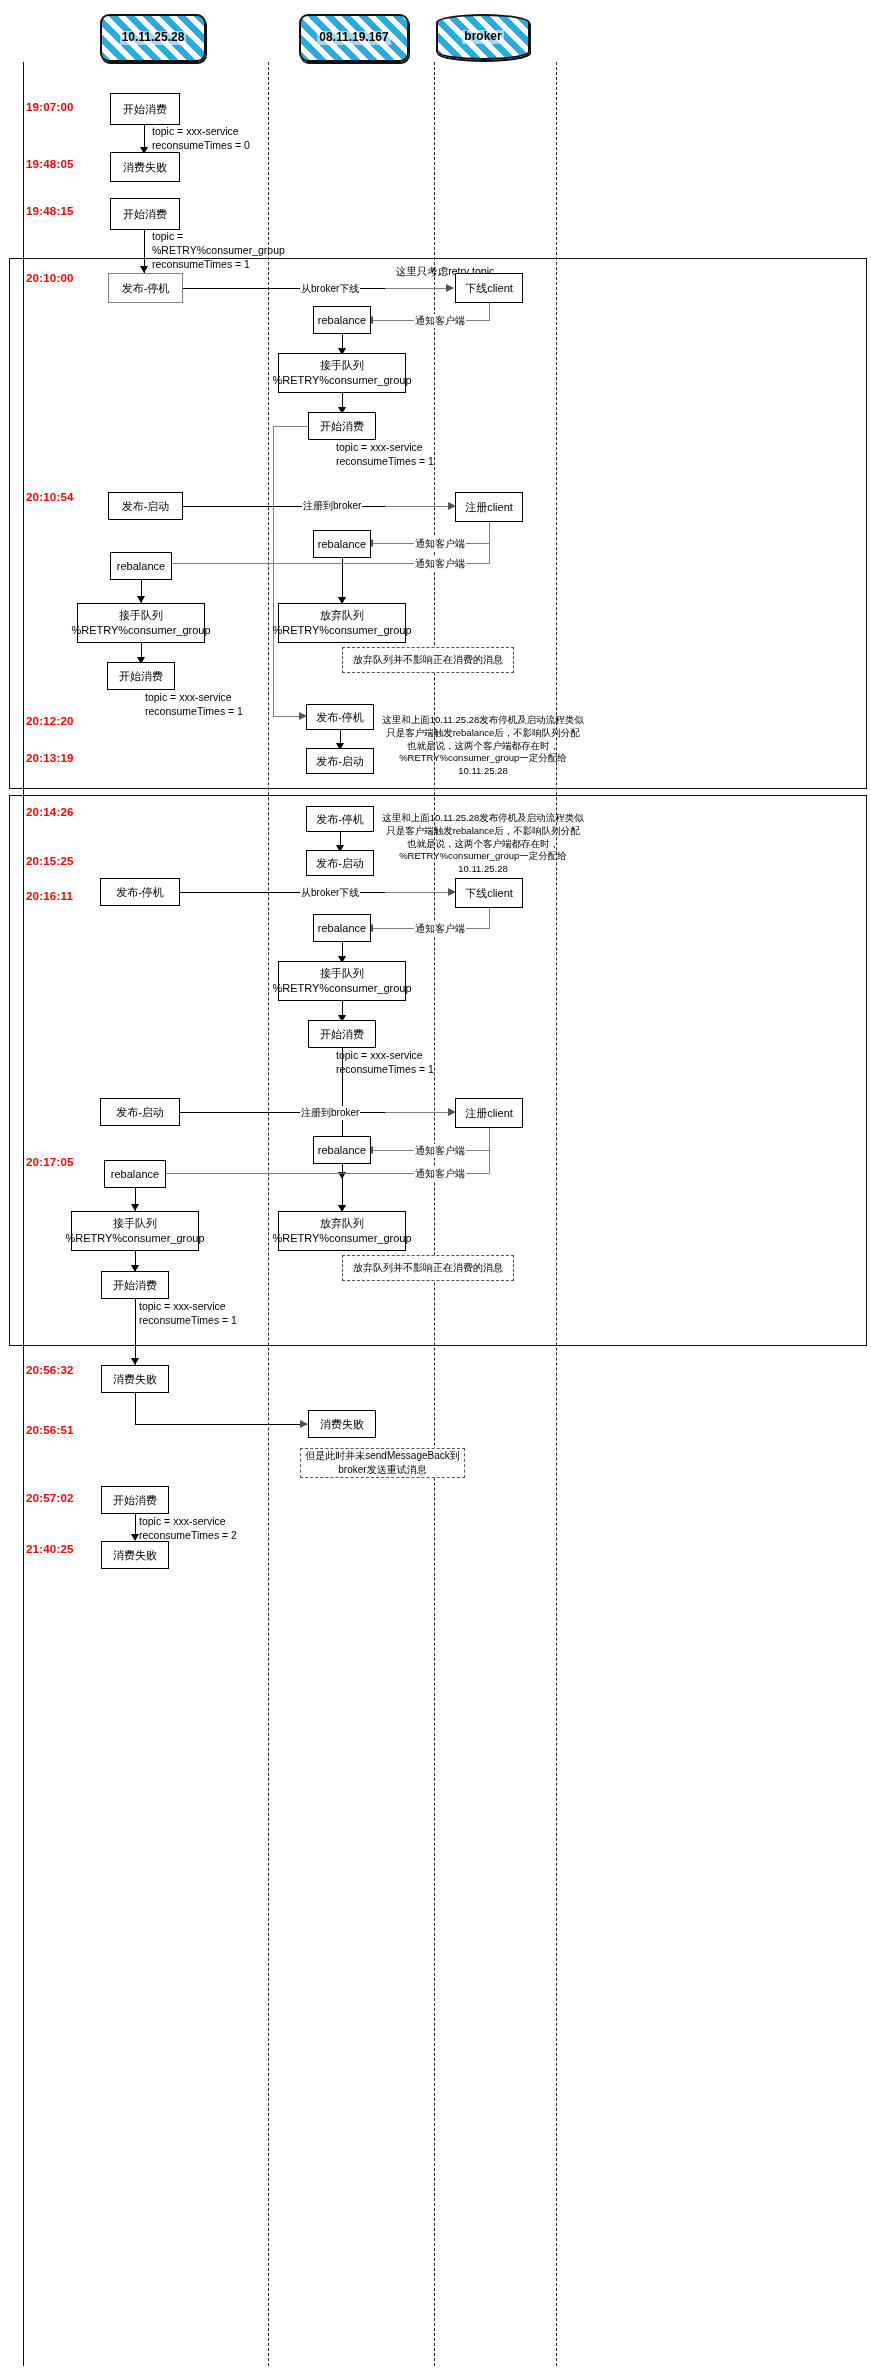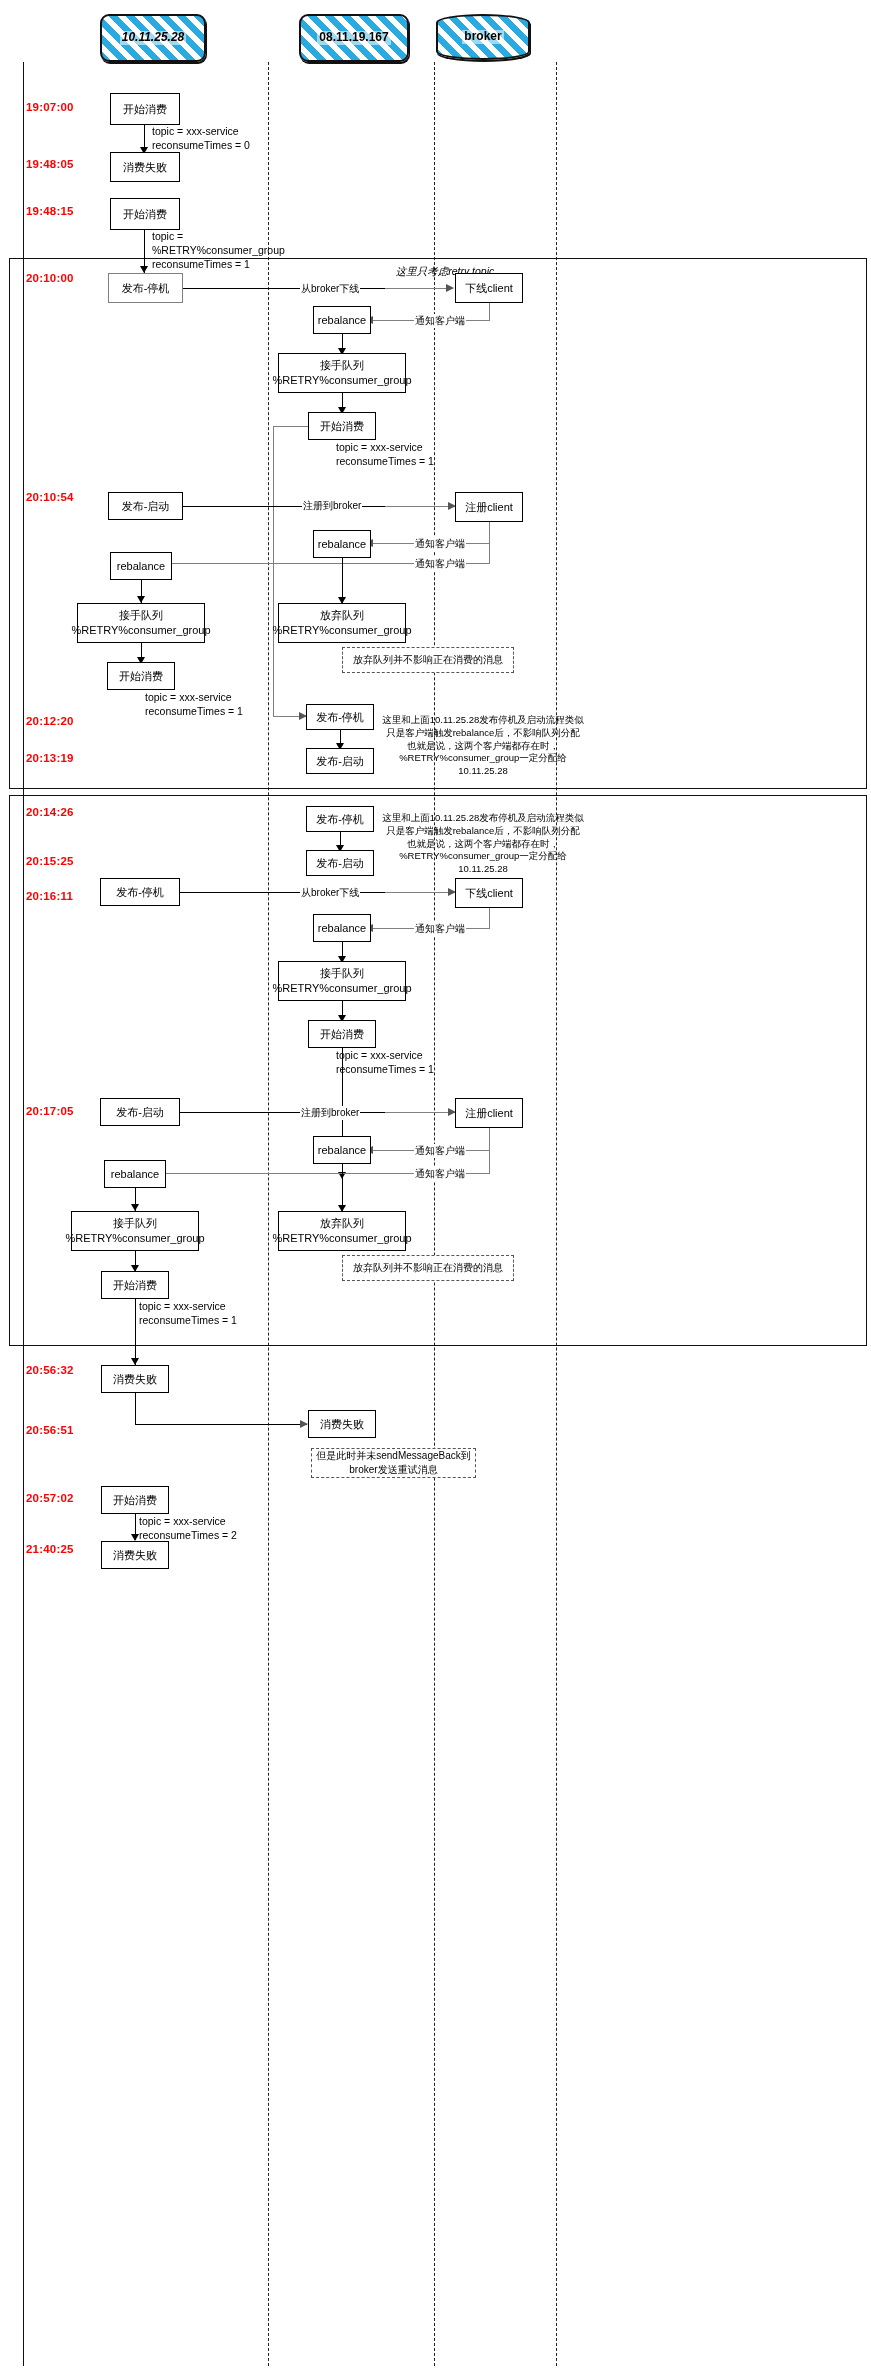--- a/index.html
+++ b/index.html
@@ -52,21 +52,21 @@
            border-bottom:4px solid transparent;border-left:8px solid #555;}
   .arrow-l{position:absolute;width:0;height:0;border-top:4px solid transparent;
            border-bottom:4px solid transparent;border-right:8px solid #555;}
   .lbl{position:absolute;font-size:10px;background:#fff;padding:0 1px;color:#000;white-space:nowrap;}
 </style>
 </head>
 <body>
 
 <div id="stage">
 
-  <div class="actor" style="left:100px;top:14px;width:102px;height:44px;font-style:italic;">
+  <div class="actor" style="left:100px;top:14px;width:102px;height:44px;">
     <span>10.11.25.28</span>
   </div>
   <div class="actor" style="left:299px;top:14px;width:106px;height:44px;">
     <span>08.11.19.167</span>
   </div>
   <div class="actor cyl" style="left:436px;top:14px;width:90px;height:42px;">
     <span>broker</span>
   </div>
 
   <div class="timeaxis" style="left:23px;top:62px;height:2304px;"></div>
@@ -80,21 +80,21 @@
   <div class="ts" style="left:26px;top:101px;text-align:center;">19:07:00</div>
   <div class="ts" style="left:26px;top:158px;">19:48:05</div>
   <div class="ts" style="left:26px;top:205px;">19:48:15</div>
   <div class="ts" style="left:26px;top:272px;">20:10:00</div>
   <div class="ts" style="left:26px;top:491px;">20:10:54</div>
   <div class="ts" style="left:26px;top:715px;">20:12:20</div>
   <div class="ts" style="left:26px;top:752px;">20:13:19</div>
   <div class="ts" style="left:26px;top:806px;">20:14:26</div>
   <div class="ts" style="left:26px;top:855px;">20:15:25</div>
   <div class="ts" style="left:26px;top:890px;">20:16:11</div>
-  <div class="ts" style="left:26px;top:1105px;">20:17:05</div>
+  <div class="ts" style="left:26px;top:1156px;">20:17:05</div>
   <div class="ts" style="left:26px;top:1364px;">20:56:32</div>
   <div class="ts" style="left:26px;top:1424px;">20:56:51</div>
   <div class="ts" style="left:26px;top:1492px;">20:57:02</div>
   <div class="ts" style="left:26px;top:1543px;">21:40:25</div>
 
   <div class="box" style="left:110px;top:93px;width:70px;height:32px;">
     <span class="ml">开始消费</span>
     </div>
   <div class="vline" style="left:144px;top:125px;height:27px;"></div>
   <div class="arrow-d" style="left:140px;top:147px;"></div>
@@ -114,21 +114,21 @@
 %RETRY%consumer_group
 reconsumeTimes = 1</div>
 
   <div class="box gray" style="left:108px;top:273px;width:75px;height:30px;">
     <span class="ml">发布-停机</span>
     </div>
   <div class="hline" style="left:183px;top:288px;width:270px;"></div>
   <div class="hline g" style="left:385px;top:288px;width:68px;"></div>
   <div class="arrow-r" style="left:446px;top:284px;"></div>
   <div class="lbl" style="left:300px;top:282px;">从broker下线</div>
-  <div class="txt c" style="left:355px;top:264px;width:180px;font-style:italic;">这里只考虑retry topic</div>
+  <div class="txt c" style="left:355px;top:264px;width:180px;">这里只考虑retry topic</div>
 
   <div class="box" style="left:455px;top:273px;width:68px;height:30px;">
     <span class="ml">下线client</span>
     </div>
   <div class="vline g" style="left:489px;top:303px;height:18px;"></div>
   <div class="hline g" style="left:372px;top:320px;width:118px;"></div>
   <div class="arrow-l" style="left:365px;top:316px;"></div>
   <div class="lbl" style="left:414px;top:314px;">通知客户端</div>
 
   <div class="box" style="left:313px;top:306px;width:58px;height:28px;">
@@ -334,21 +334,21 @@
     <span class="ml">消费失败</span>
     </div>
   <div class="vline" style="left:135px;top:1393px;height:31px;"></div>
   <div class="hline" style="left:135px;top:1424px;width:172px;"></div>
   <div class="arrow-r" style="left:300px;top:1420px;"></div>
 
   <div class="box" style="left:308px;top:1410px;width:68px;height:28px;">
     <span class="ml">消费失败</span>
     </div>
 
-  <div class="note" style="left:311px;top:1448px;width:165px;height:30px;align-items:center;">
+  <div class="note" style="left:300px;top:1448px;width:165px;height:30px;align-items:center;">
     <span>但是此时并未sendMessageBack到
 broker发送重试消息</span></div>
 
   <div class="box" style="left:101px;top:1486px;width:68px;height:28px;">
     <span class="ml">开始消费</span>
     </div>
   <div class="txt" style="left:139px;top:1514px;">topic = xxx-service
 reconsumeTimes = 2</div>
   <div class="vline" style="left:135px;top:1514px;height:26px;"></div>
   <div class="arrow-d" style="left:131px;top:1534px;"></div>

